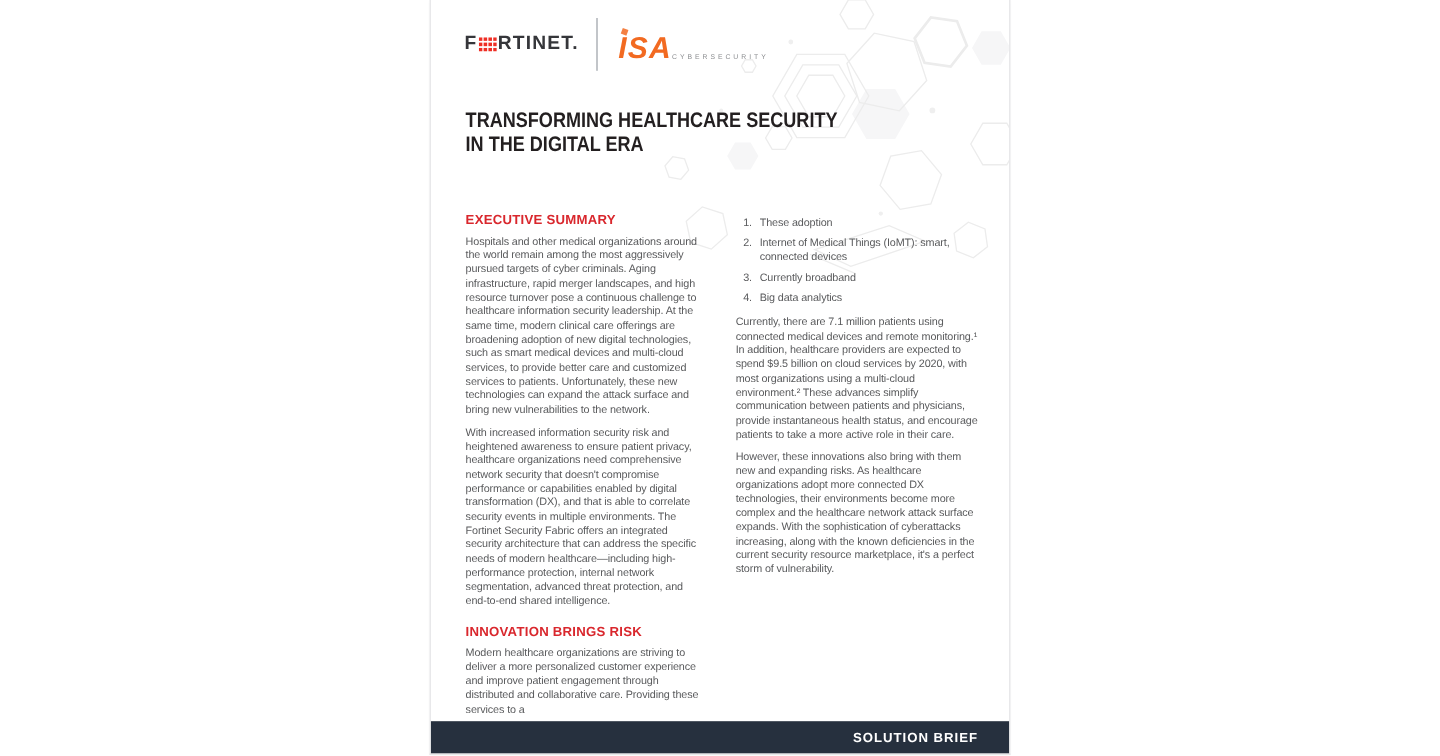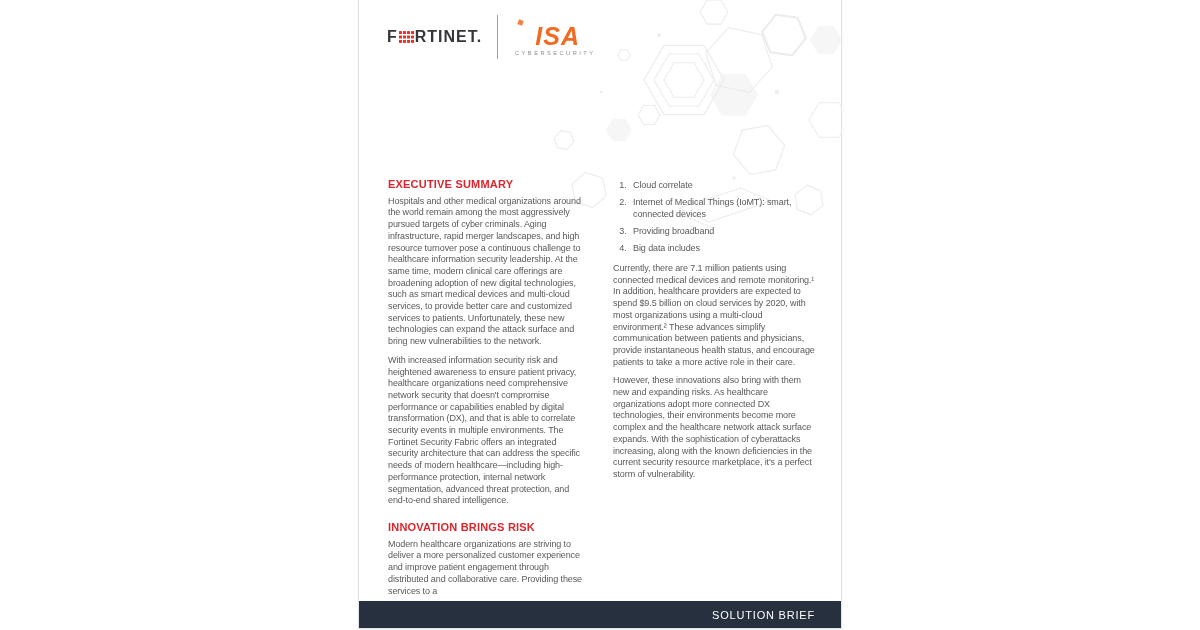--- a/index.html
+++ b/index.html
@@ -19,21 +19,21 @@
 
   
   .hexpattern { position:absolute; top:0; right:0; width:312px; height:235px; pointer-events:none; }
 
   
   .logos { position:absolute; left:28px; top:14px; height:46px; display:flex; align-items:center; }
   .fortinet { display:flex; align-items:center; font-weight:bold; font-size:16px;
               letter-spacing:1px; color:#35363a; }
   .f-icon { display:inline-flex; margin:0 1px; }
   .logo-divider { width:1px; height:44px; background:#9aa0a6; margin:0 17px 0 15px; }
-  .isa { display:flex; flex-direction:column; align-items:center; position:relative; padding-top:6px; }
+  .isa { display:flex; flex-direction:row; align-items:flex-end; position:relative; padding-top:6px; }
   .isa-mark { position:absolute; top:1px; left:3px; width:5px; height:5px;
               background:var(--isa-orange,#f26a21); transform:rotate(20deg); opacity:.85; }
   .isa-word { color:var(--isa-orange,#f26a21); font-size:25px; line-height:22px; font-weight:bold;
               font-style:italic; letter-spacing:1px; }
   .isa-sub { font-size:6px; letter-spacing:2.6px; color:#8b8d90; margin-top:3px;
              white-space:nowrap; transform:scale(.95); transform-origin:left; }
 
   
   .title { position:absolute; left:29px; top:91px; margin:0;
            color:var(--title-black,#231f20); font-size:17.5px; line-height:19.5px;
@@ -49,21 +49,21 @@
   .sect { font-size:11px; font-weight:bold; color:var(--heading-red,#d9272d);
           margin:0 0 5px 0; letter-spacing:0.2px; }
   .sect.second { margin-top:15px; }
   .col ol { margin:1px 0 8px 0; padding-left:16px; }
   .col li { margin-bottom:5.5px; padding-left:4px; }
 
   
   .bar { position:absolute; left:0; right:0; bottom:0; height:27px;
          background:var(--footer-navy,#26303e);
          display:flex; align-items:center; justify-content:flex-end; padding-right:26px; }
-  .bar span { color:#ffffff; font-size:11px; font-weight:normal; letter-spacing:0.8px; }
+  .bar span { color:#ffffff; font-size:11px; font-weight:bold; letter-spacing:0.8px; }
 </style>
 </head>
 <body>
 
 <div class="canvas">
   <div class="page">
 
     <svg class="hexpattern" viewBox="0 0 312 235" xmlns="http://www.w3.org/2000/svg">
       <defs>
         <polygon id="hx" points="10,0 5,8.66 -5,8.66 -10,0 -5,-8.66 5,-8.66" vector-effect="non-scaling-stroke"></polygon>
@@ -122,35 +122,39 @@
         <span>RTINET.</span>
       </div>
       <div class="logo-divider"></div>
       <div class="isa">
         <span class="isa-mark"></span>
         <span class="isa-word">ISA</span>
         <span class="isa-sub">CYBERSECURITY</span>
       </div>
     </header>
 
+    <h1 class="title">
+      <span class="tline">TRANSFORMING HEALTHCARE SECURITY</span>
+      <span class="tline">IN THE DIGITAL ERA</span>
+    </h1>
 
     <div class="cols">
       <div class="col left">
         <h2 class="sect">EXECUTIVE SUMMARY</h2>
         <p>Hospitals and other medical organizations around the world remain among the most aggressively pursued targets of cyber criminals. Aging infrastructure, rapid merger landscapes, and high resource turnover pose a continuous challenge to healthcare information security leadership. At the same time, modern clinical care offerings are broadening adoption of new digital technologies, such as smart medical devices and multi-cloud services, to provide better care and customized services to patients. Unfortunately, these new technologies can expand the attack surface and bring new vulnerabilities to the network.</p>
         <p>With increased information security risk and heightened awareness to ensure patient privacy, healthcare organizations need comprehensive network security that doesn't compromise performance or capabilities enabled by digital transformation (DX), and that is able to correlate security events in multiple environments. The Fortinet Security Fabric offers an integrated security architecture that can address the specific needs of modern healthcare—including high-performance protection, internal network segmentation, advanced threat protection, and end-to-end shared intelligence.</p>
         <h2 class="sect second">INNOVATION BRINGS RISK</h2>
         <p>Modern healthcare organizations are striving to deliver a more personalized customer experience and improve patient engagement through distributed and collaborative care. Providing these services to a</p>
       </div>
       <div class="col right">
         <ol>
-          <li>Cloud correlate</li>
+          <li>These adoption</li>
           <li>Internet of Medical Things (IoMT): smart, connected devices</li>
-          <li>Providing broadband</li>
-          <li>Big data includes</li>
+          <li>Currently broadband</li>
+          <li>Big data analytics</li>
         </ol>
         <p>Currently, there are 7.1 million patients using connected medical devices and remote monitoring.¹ In addition, healthcare providers are expected to spend $9.5 billion on cloud services by 2020, with most organizations using a multi-cloud environment.² These advances simplify communication between patients and physicians, provide instantaneous health status, and encourage patients to take a more active role in their care.</p>
         <p>However, these innovations also bring with them new and expanding risks. As healthcare organizations adopt more connected DX technologies, their environments become more complex and the healthcare network attack surface expands. With the sophistication of cyberattacks increasing, along with the known deficiencies in the current security resource marketplace, it's a perfect storm of vulnerability.</p>
       </div>
     </div>
 
     <footer class="bar">
       <span>SOLUTION BRIEF</span>
     </footer>
 

